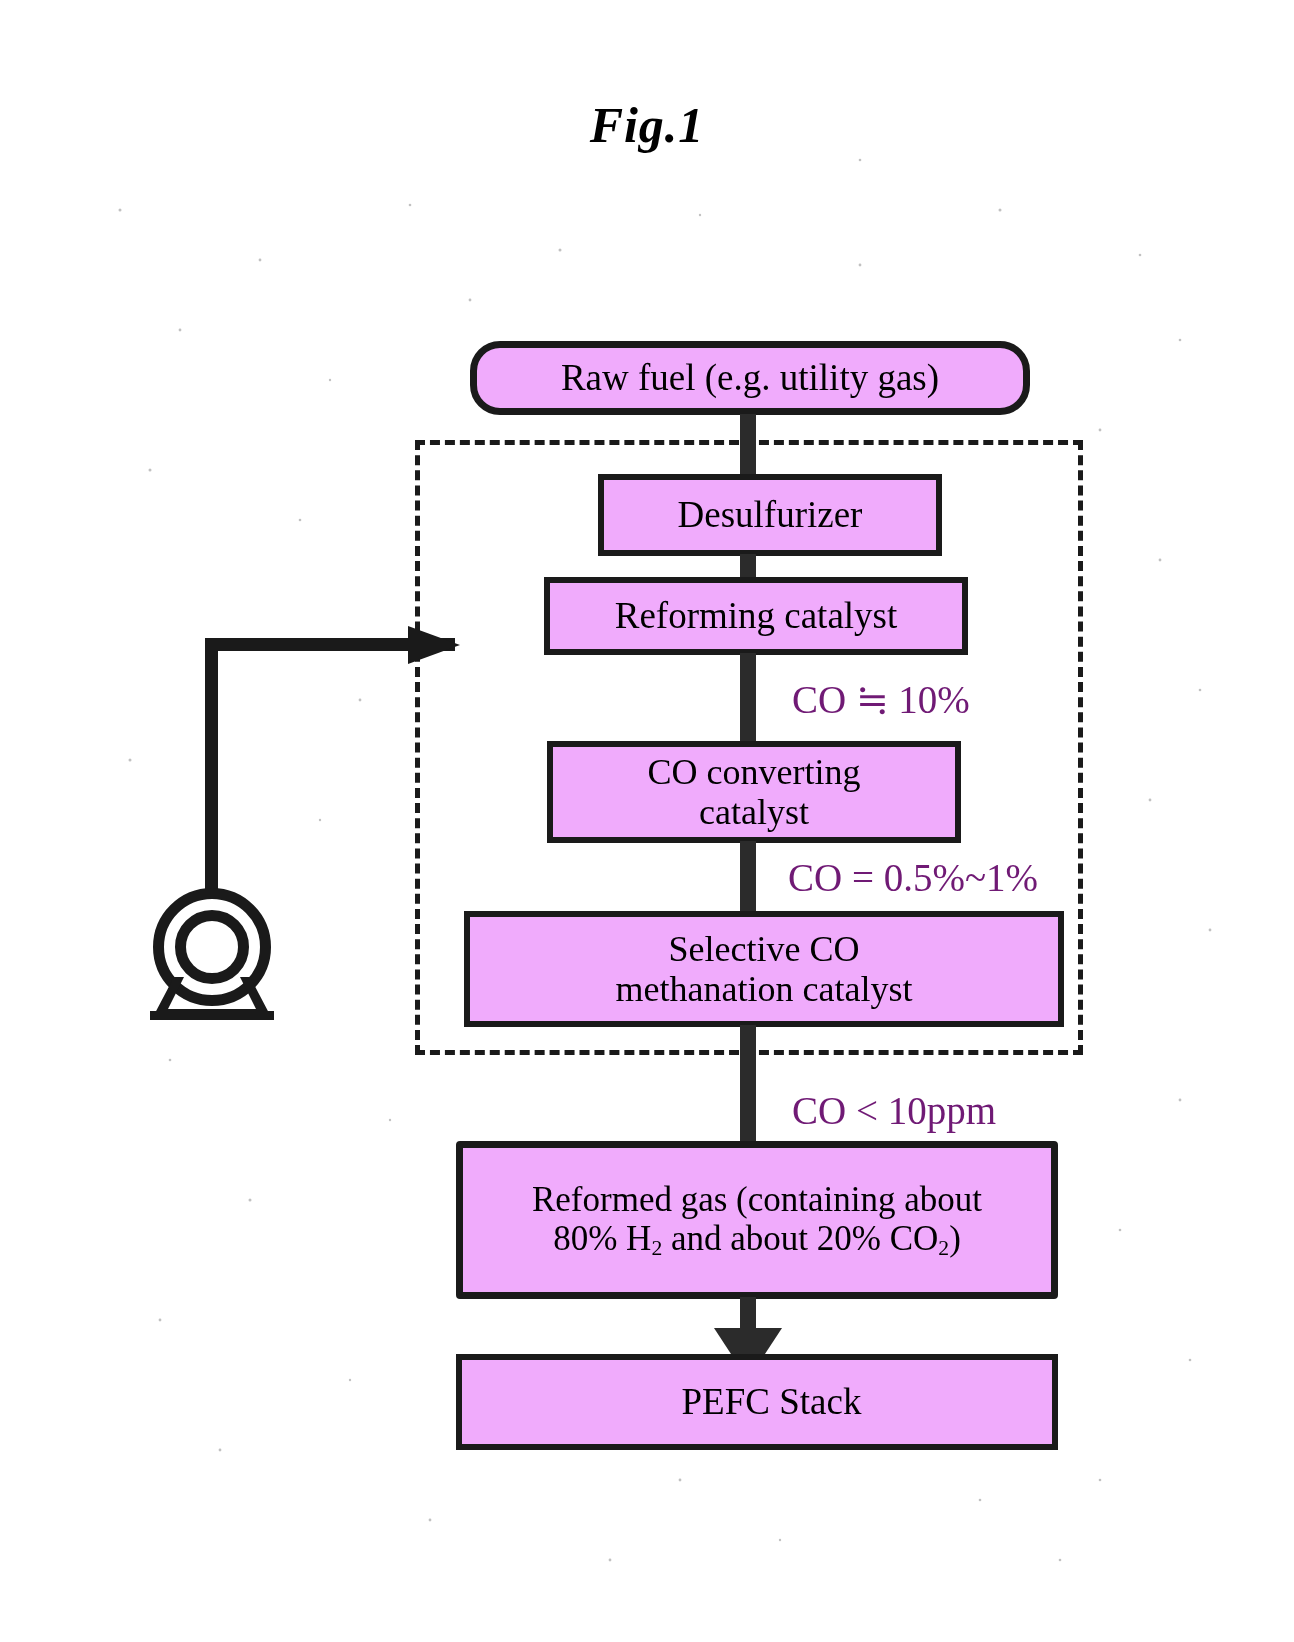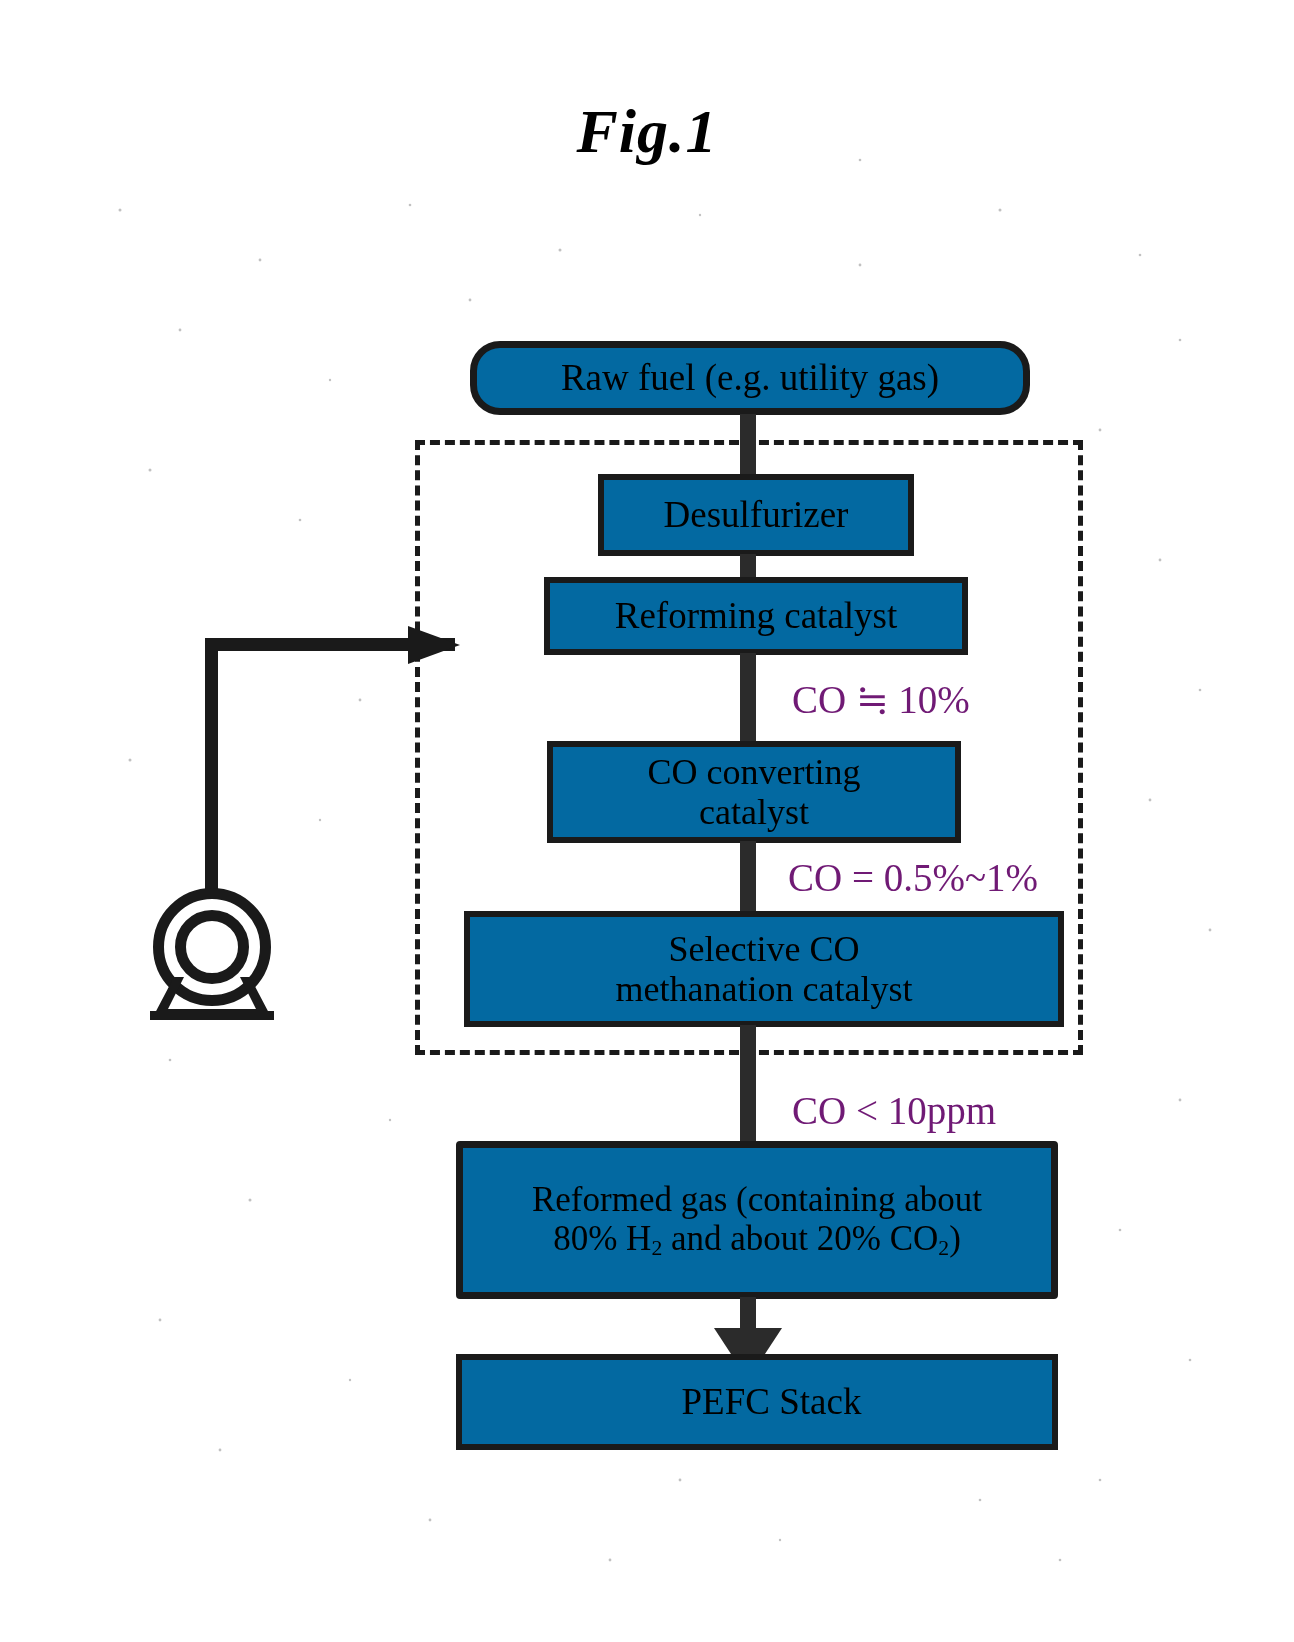--- a/index.html
+++ b/index.html
@@ -28,31 +28,31 @@
   }
 
   #fig-title {
     position: absolute;
     left: 0;
     top: 96px;
     width: 1294px;
     text-align: center;
     font-style: italic;
     font-weight: bold;
-    font-size: 62px;
+    font-size: 50px;
     letter-spacing: 1px;
     color: #000;
     font-family: "Liberation Serif", "DejaVu Serif", serif;
   }
 
   
   .box {
     position: absolute;
     box-sizing: border-box;
-    background: #0369a1;
+    background: #f0abfc;
     border: 6px solid #1a1a1a;
     display: flex;
     align-items: center;
     justify-content: center;
     text-align: center;
     color: #000;
     line-height: 1.12;
   }
   .box.rounded {
     border-radius: 26px;
@@ -66,21 +66,21 @@
   
   #box-rawfuel {
     left: 470px; top: 341px;
     width: 560px; height: 74px;
     font-size: 37px;
     border-width: 7px;
     border-radius: 30px;
   }
   #box-desulfurizer {
     left: 598px; top: 474px;
-    width: 316px; height: 82px;
+    width: 344px; height: 82px;
     font-size: 37px;
   }
   #box-reforming {
     left: 544px; top: 577px;
     width: 424px; height: 78px;
     font-size: 37px;
   }
   #box-coconv {
     left: 547px; top: 741px;
     width: 414px; height: 102px;

